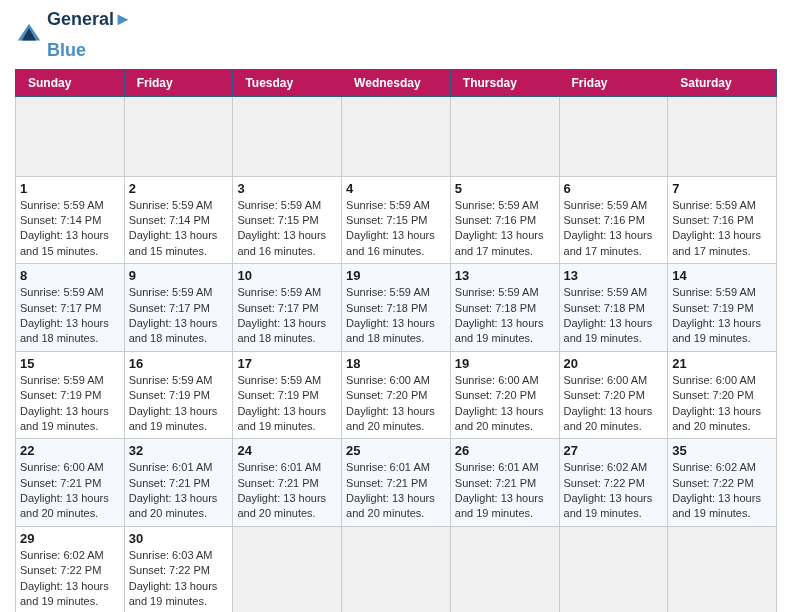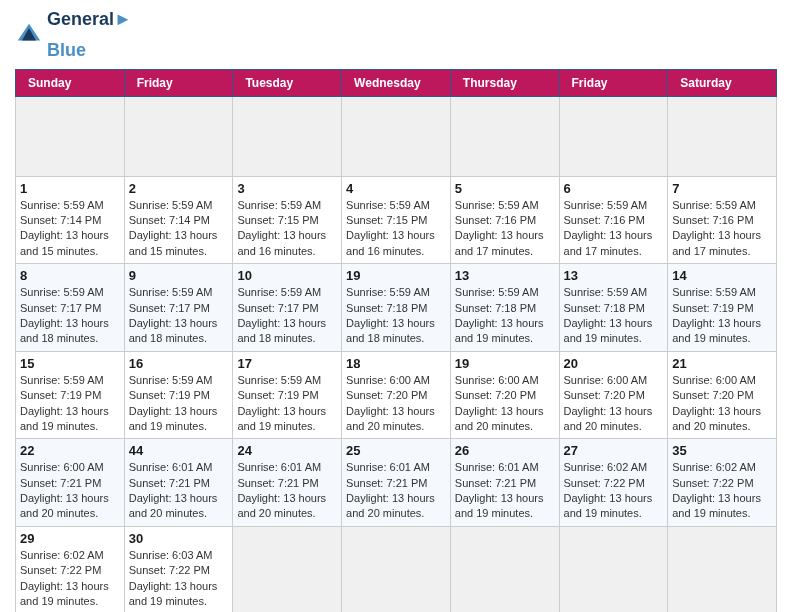--- a/index.html
+++ b/index.html
@@ -309,21 +309,21 @@
       <tr>
         <td>
         <span class="day-num">22</span>
         <div class="day-info">
           Sunrise: 6:00 AM<br>
           Sunset: 7:21 PM<br>
           Daylight: 13 hours and 20 minutes.
         </div>
       </td>
         <td>
-        <span class="day-num">44</span>
+        <span class="day-num">32</span>
         <div class="day-info">
           Sunrise: 6:01 AM<br>
           Sunset: 7:21 PM<br>
           Daylight: 13 hours and 20 minutes.
         </div>
       </td>
         <td>
         <span class="day-num">24</span>
         <div class="day-info">
           Sunrise: 6:01 AM<br>

